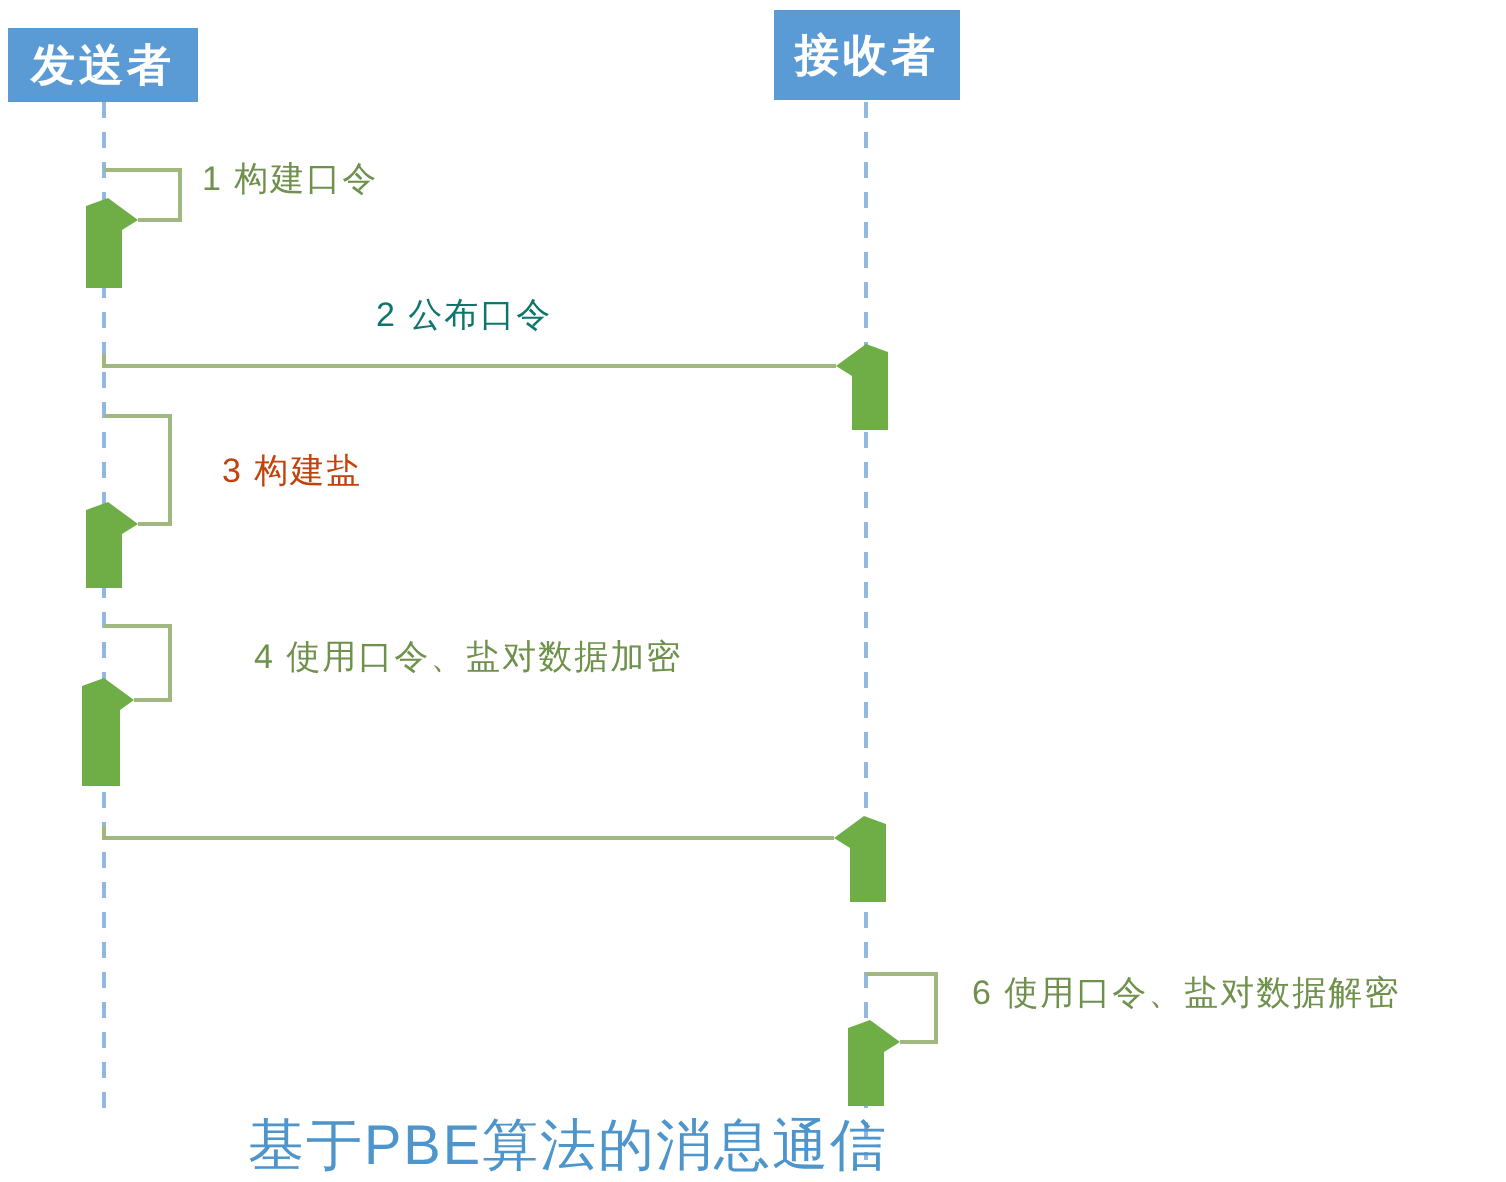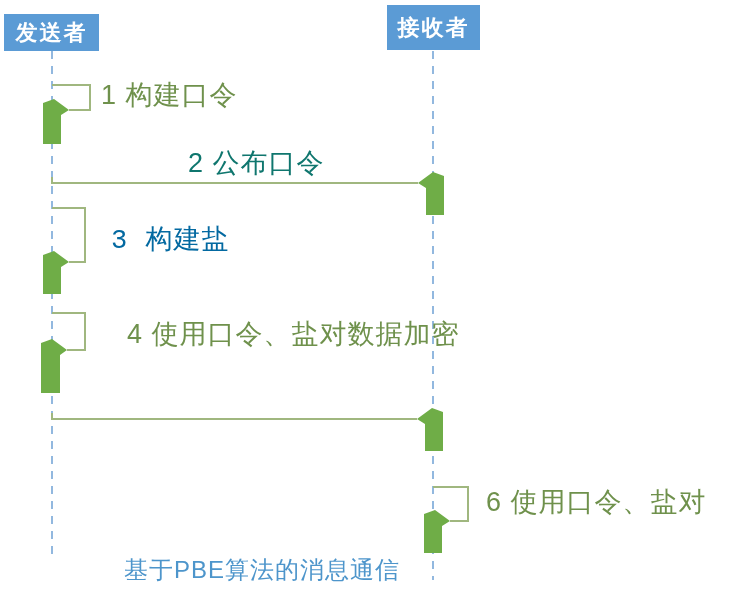--- a/index.html
+++ b/index.html
@@ -19,36 +19,36 @@
     font-size:22px;
     letter-spacing:2px;
     display:flex;align-items:center;justify-content:center;
     white-space:nowrap;
   }
   .actor-sender{left:4px;top:14px;width:95px;height:37px;}
   .actor-receiver{left:387px;top:5px;width:93px;height:45px;}
   .msg{
     position:absolute;
     color:#6F914C;
-    font-size:27px;
+    font-size:17px;
     letter-spacing:1px;
     line-height:1.15;
     white-space:nowrap;
   }
   .msg-1{left:101px;top:80px;}
   .msg-2{left:188px;top:148px;}
   .msg-3{left:111px;top:226px;}
   .msg-4{left:99px;top:319px;margin-left:28px;}
   .msg-5{left:135px;top:388px;}
   .msg-6{left:486px;top:487px;}
   .caption{
     position:absolute;
     left:124px;top:554px;
     color:#4D95CB;
-    font-size:24px;
+    font-size:28px;
     letter-spacing:1px;
     white-space:nowrap;
   }
 </style>
 </head>
 <body>
 
 <div class="stage">
 
   <svg class="layer" width="753" height="591" viewBox="0 0 753 591">
@@ -74,19 +74,19 @@
     <polygon points="67,350 52,339 41,343 41,393 60,393 60,355" fill="#6FAD47"></polygon>
     <polygon points="417,419 432,408 443,412 443,451 425,451 425,424" fill="#6FAD47"></polygon>
     <polygon points="450,521 435,510 424,514 424,553 442,553 442,526" fill="#6FAD47"></polygon>
   </svg>
 
   <div class="actor actor-sender" style="background-color: rgb(91, 155, 213);">发送者</div>
   <div class="actor actor-receiver" style="background-color: rgb(91, 155, 213);">接收者</div>
 
   <div class="msg msg-1" style="color: rgb(111, 145, 76);">1 构建口令</div>
   <div class="msg msg-2" style="color: #0f766e;">2 公布口令</div>
-  <div class="msg msg-3" style="color: #0369a1; font-family: Liberation Mono, monospace;">3 构建盐</div>
+  <div class="msg msg-3" style="color: #c2410c;">3 构建盐</div>
   <div class="msg msg-4" style="color: rgb(111, 145, 76);">4 使用口令、盐对数据加密</div>
   <div class="msg msg-6" style="color: rgb(111, 145, 76);">6 使用口令、盐对数据解密</div>
 
   <div class="caption" style="color: rgb(77, 149, 203);">基于PBE算法的消息通信</div>
 
 </div>
 
 </body></html>

